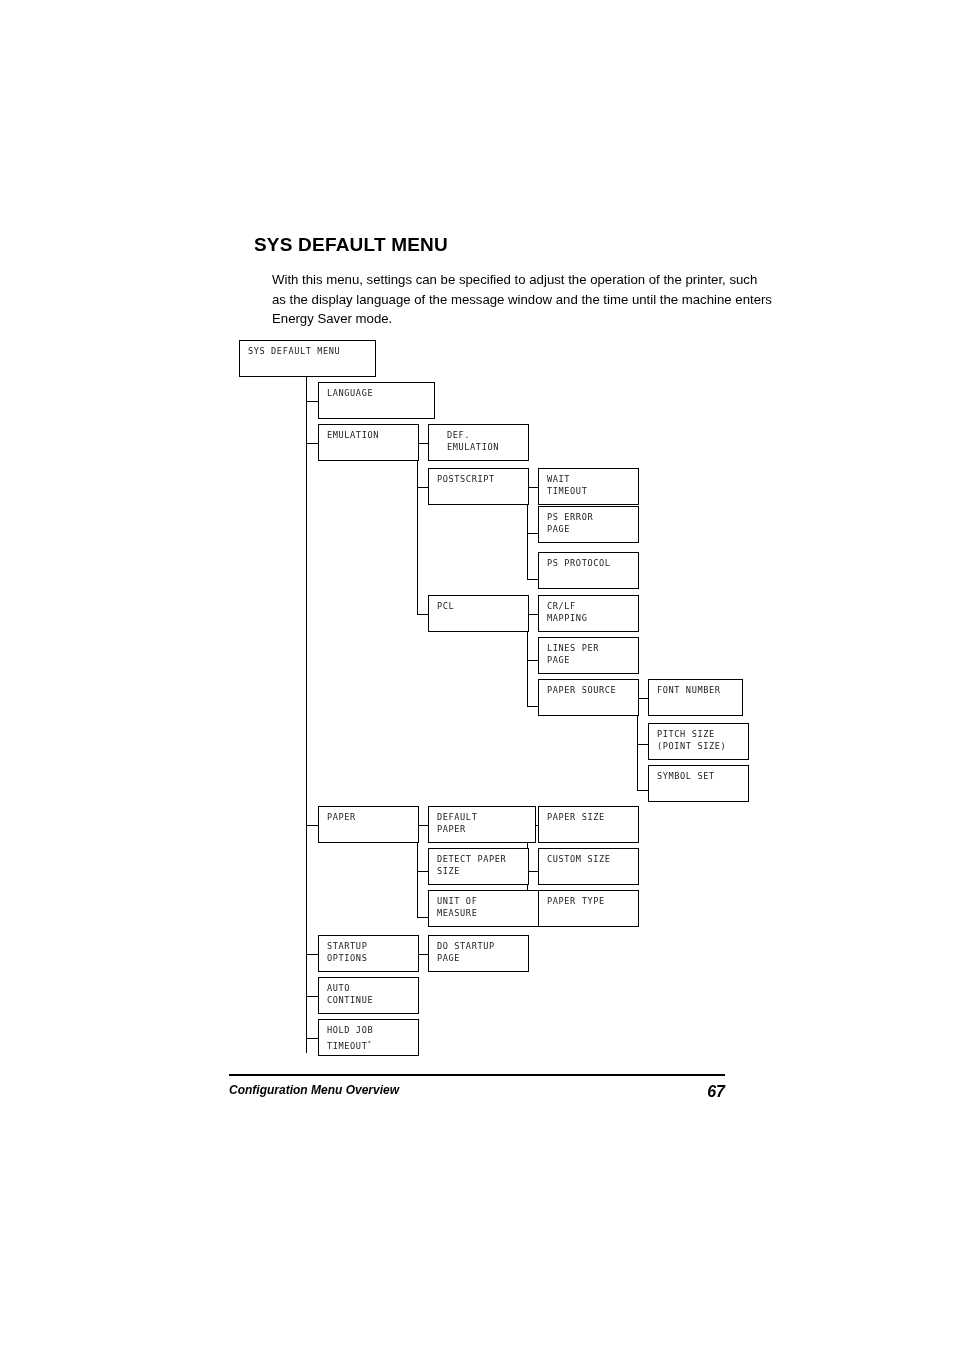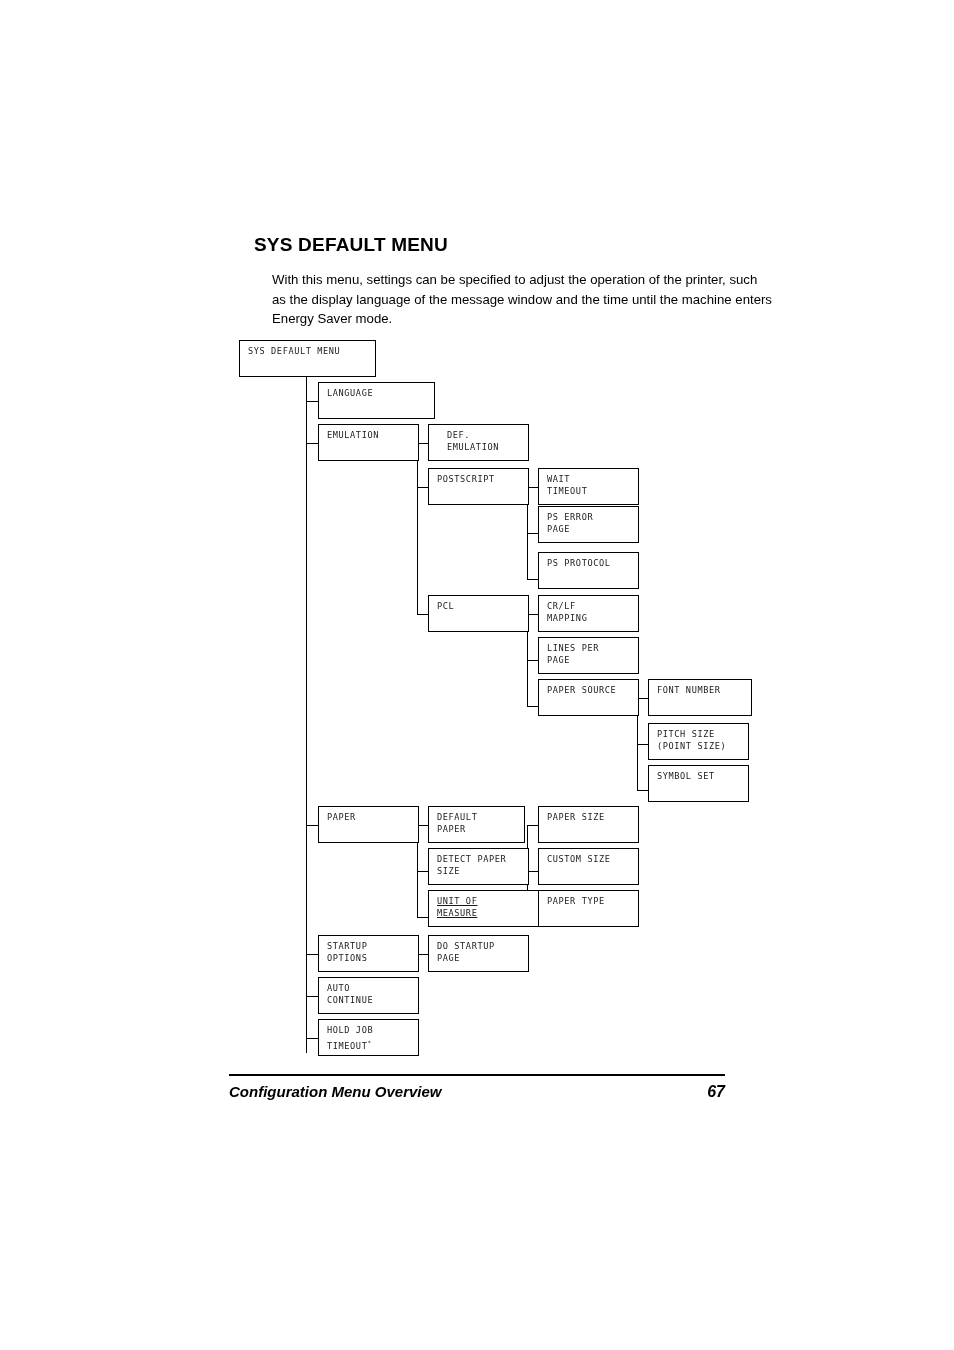--- a/index.html
+++ b/index.html
@@ -84,21 +84,21 @@
     left: 229px;
     top: 1074px;
     width: 496px;
     height: 1.6px;
     background: #000000;
   }
   #footer-title {
     position: absolute;
     left: 229px;
     top: 1083px;
-    font-size: 15px;
+    font-size: 12px;
     font-style: italic;
     font-weight: bold;
     font-family: "Liberation Sans", sans-serif;
     white-space: nowrap;
   }
   #footer-pagenum {
     position: absolute;
     left: 625px;
     top: 1083px;
     width: 100px;
@@ -181,40 +181,40 @@
   <div class="node" style="left:428px; top:595px; width:101px; height:37px;">PCL</div>
 
   <div class="node" style="left:538px; top:595px; width:101px; height:37px;">CR/LF
 MAPPING</div>
 
   <div class="node" style="left:538px; top:637px; width:101px; height:37px;">LINES PER
 PAGE</div>
 
   <div class="node" style="left:538px; top:679px; width:101px; height:37px;">PAPER SOURCE</div>
 
-  <div class="node" style="left:648px; top:679px; width:104px; height:37px;">FONT NUMBER</div>
+  <div class="node" style="left:648px; top:679px; width:95px; height:37px;">FONT NUMBER</div>
 
   <div class="node" style="left:648px; top:723px; width:101px; height:37px;">PITCH SIZE
 (POINT SIZE)</div>
 
   <div class="node" style="left:648px; top:765px; width:101px; height:37px;">SYMBOL SET</div>
 
   <div class="node" style="left:318px; top:806px; width:101px; height:37px;">PAPER</div>
 
-  <div class="node" style="left:428px; top:806px; width:97px; height:37px;">DEFAULT
+  <div class="node" style="left:428px; top:806px; width:108px; height:37px;">DEFAULT
 PAPER</div>
 
   <div class="node" style="left:538px; top:806px; width:101px; height:37px;">PAPER SIZE</div>
 
   <div class="node" style="left:428px; top:848px; width:101px; height:37px;">DETECT PAPER
 SIZE</div>
 
   <div class="node" style="left:538px; top:848px; width:101px; height:37px;">CUSTOM SIZE</div>
 
-  <div class="node" style="left:428px; top:890px; width:123px; height:37px;text-decoration:underline;">UNIT OF
+  <div class="node" style="left:428px; top:890px; width:123px; height:37px;">UNIT OF
 MEASURE</div>
 
   <div class="node" style="left:538px; top:890px; width:101px; height:37px;">PAPER TYPE</div>
 
   <div class="node" style="left:318px; top:935px; width:101px; height:37px;">STARTUP
 OPTIONS</div>
 
   <div class="node" style="left:428px; top:935px; width:101px; height:37px;">DO STARTUP
 PAGE</div>
 

